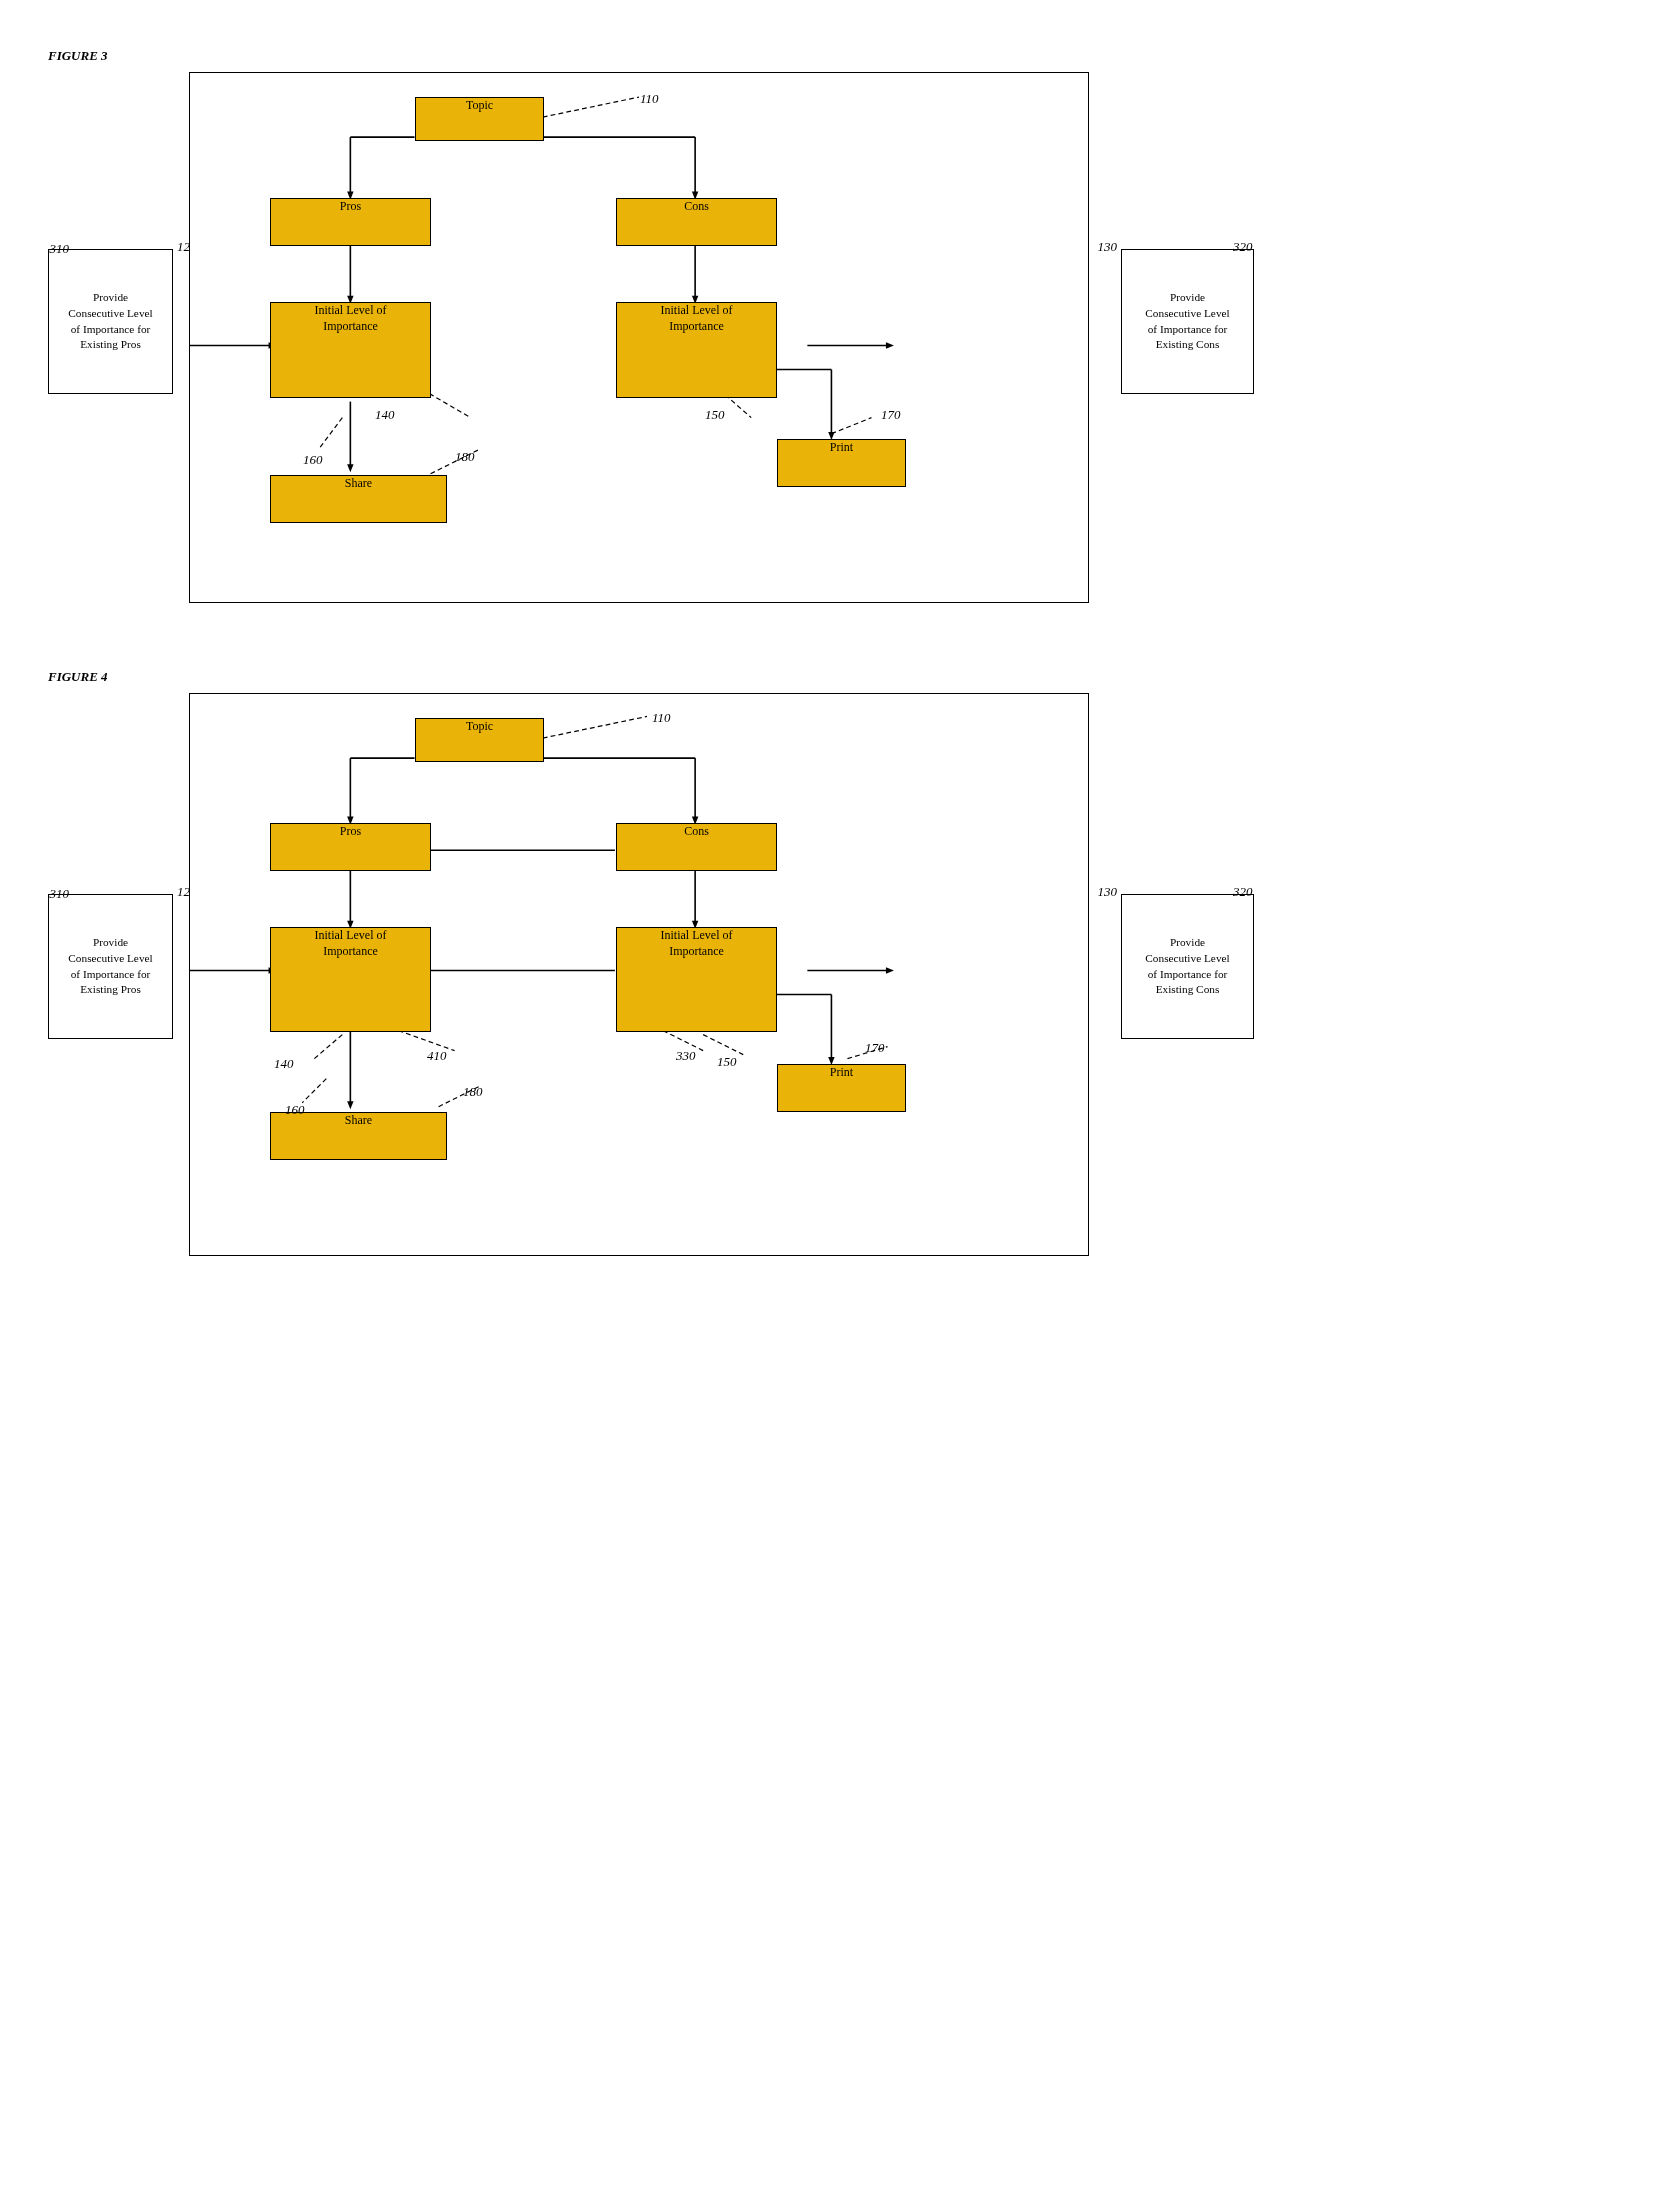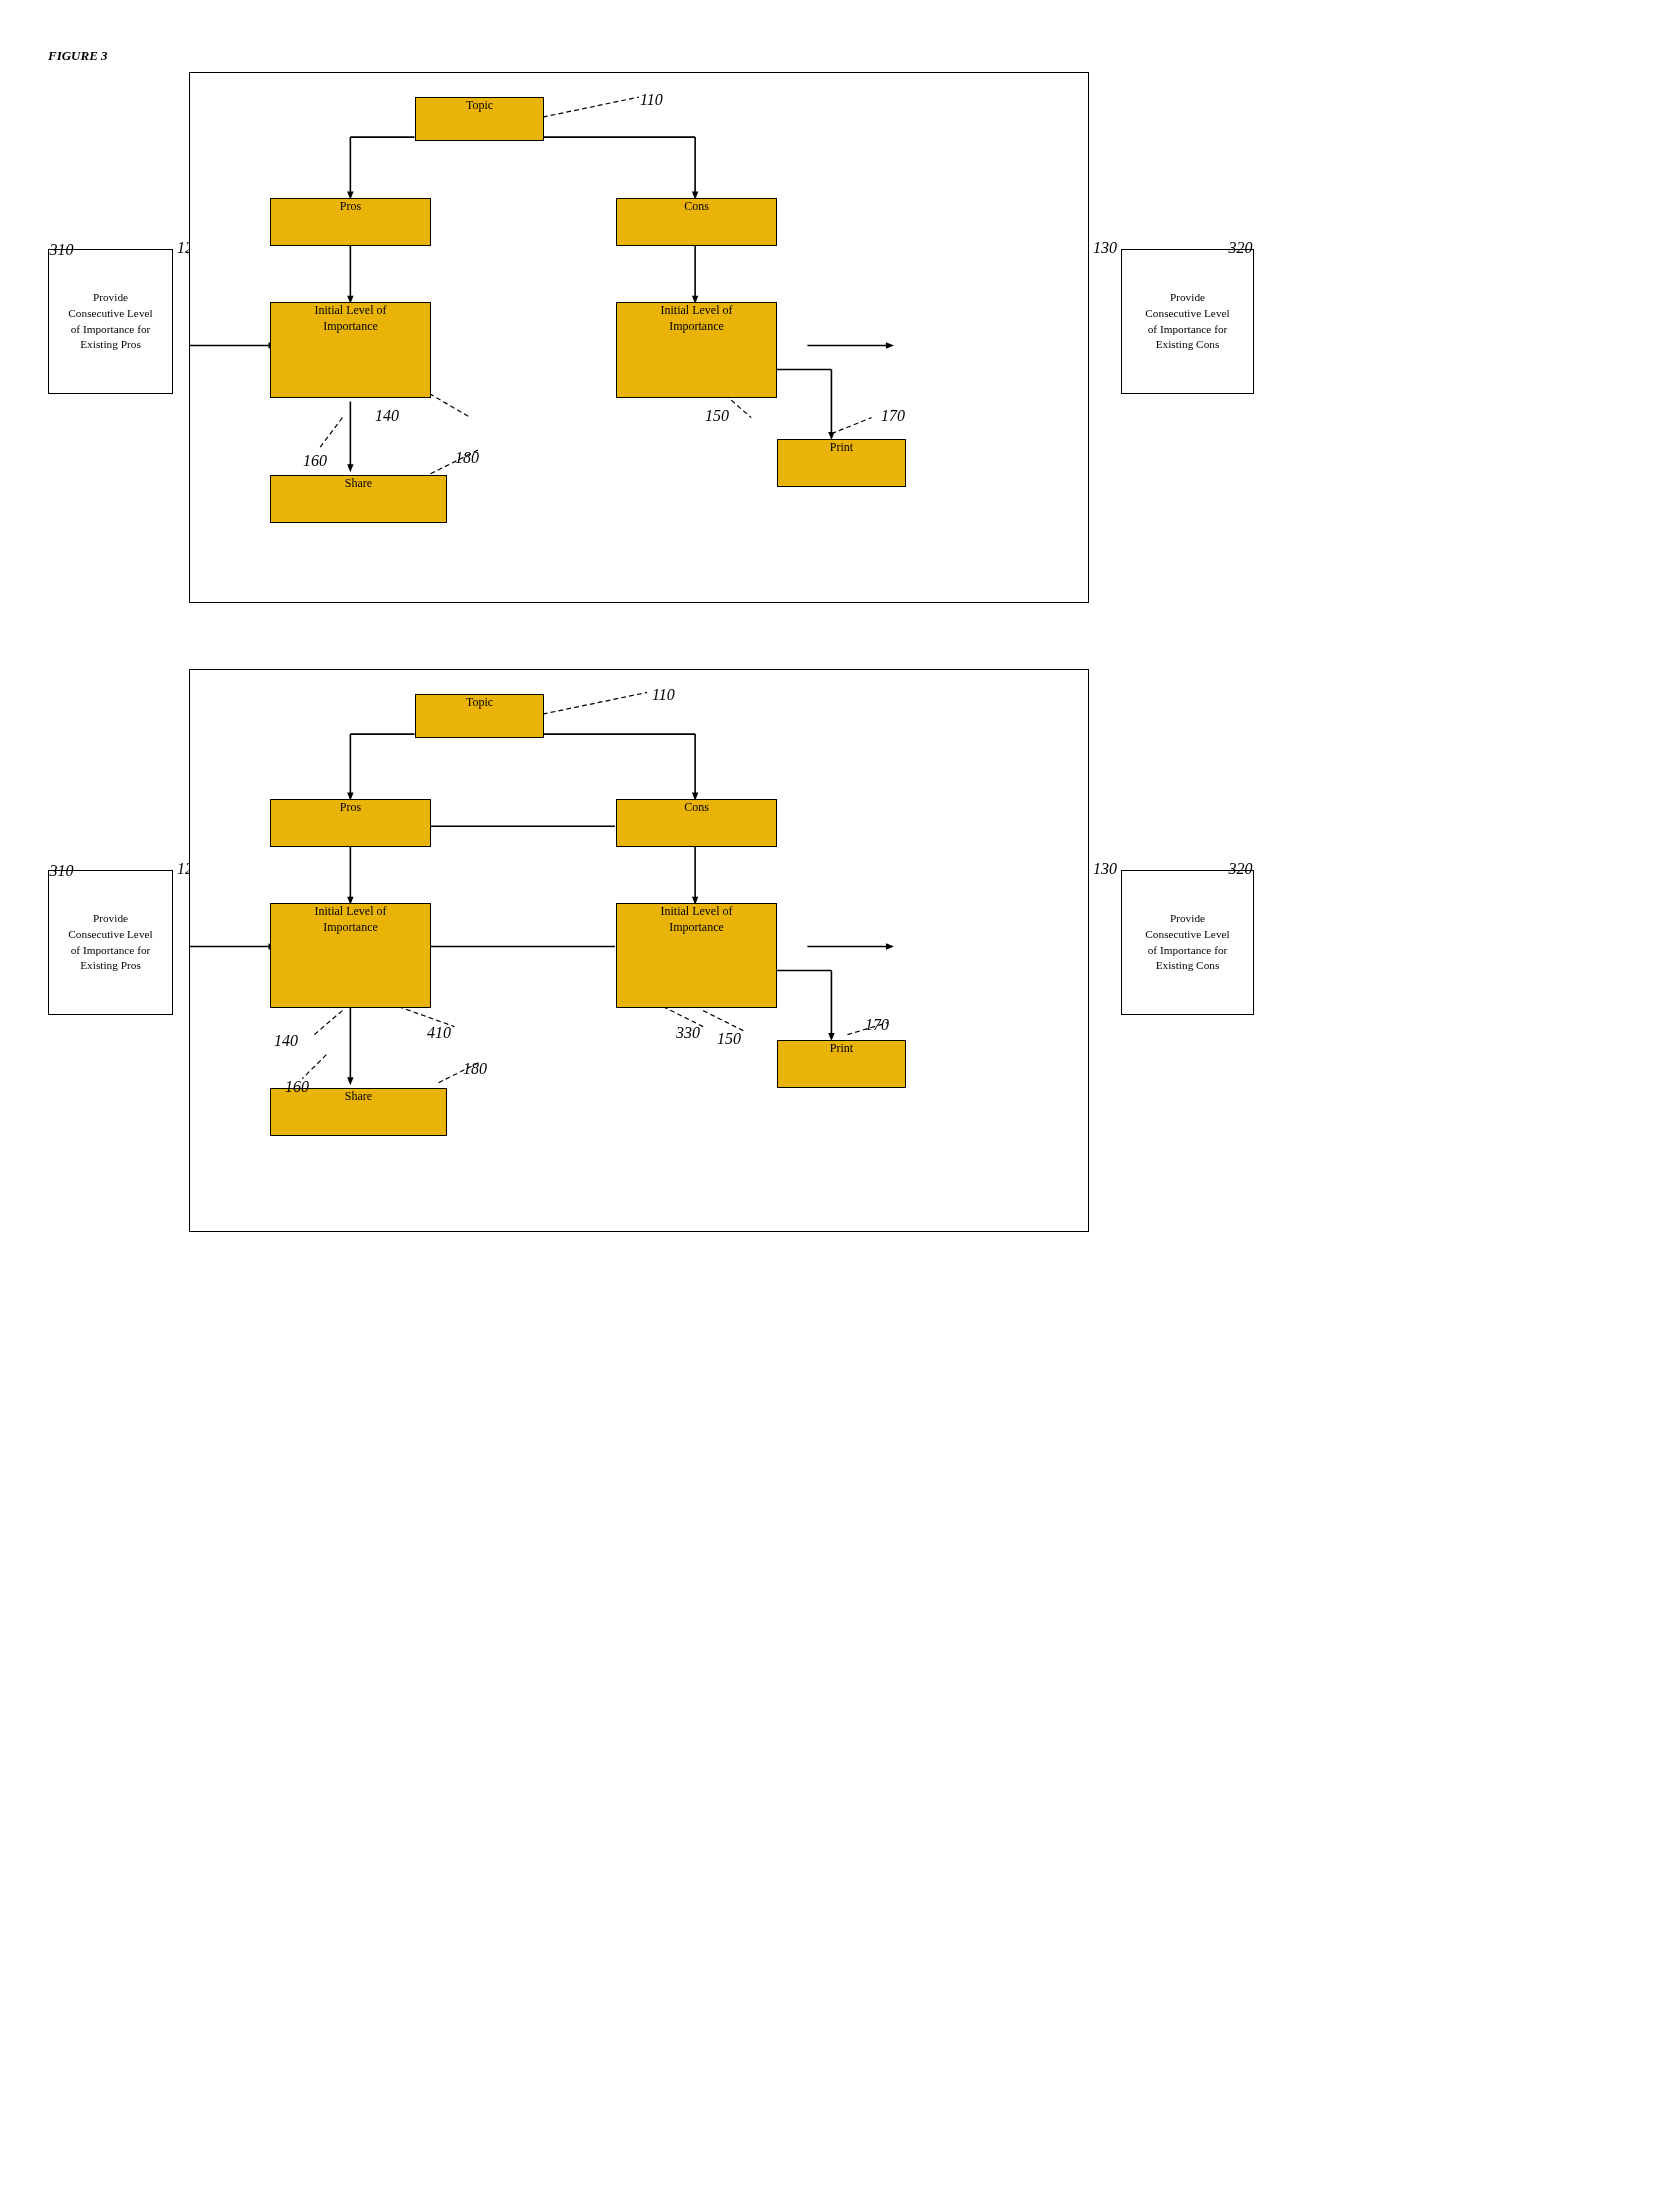--- a/index.html
+++ b/index.html
@@ -47,21 +47,21 @@
       position: absolute;
       top: 0;
       left: 0;
       width: 100%;
       height: 100%;
       pointer-events: none;
     }
 
     .ref-label {
       position: absolute;
-      font-size: 16px;
+      font-size: 13px;
       font-style: italic;
     }
 
     
     .fig3-diagram {
       width: 965px;
       height: 547px;
       margin-left: 129px;
     }
 
@@ -203,20 +203,21 @@
       <div class="ref-label" style="left:265px; top:376px;">180</div>
     </div>
 
     
     
     
   </div>
 </div>
 
 <div class="figure-wrap" style="margin-top:64px;">
+  <div class="figure-label">FIGURE 4</div>
 
   <div style="position:relative; display:inline-block; width:1206px;">
     
     <div class="side-box" style="left:0; top:201px; width:125px; height:145px; position:absolute;">
       <span style="white-space:pre-line;">Provide
 Consecutive Level
 of Importance for
 Existing Pros</span>
     </div>
     <div class="ref-label" style="left:1.6px; top:193px;">310</div>

